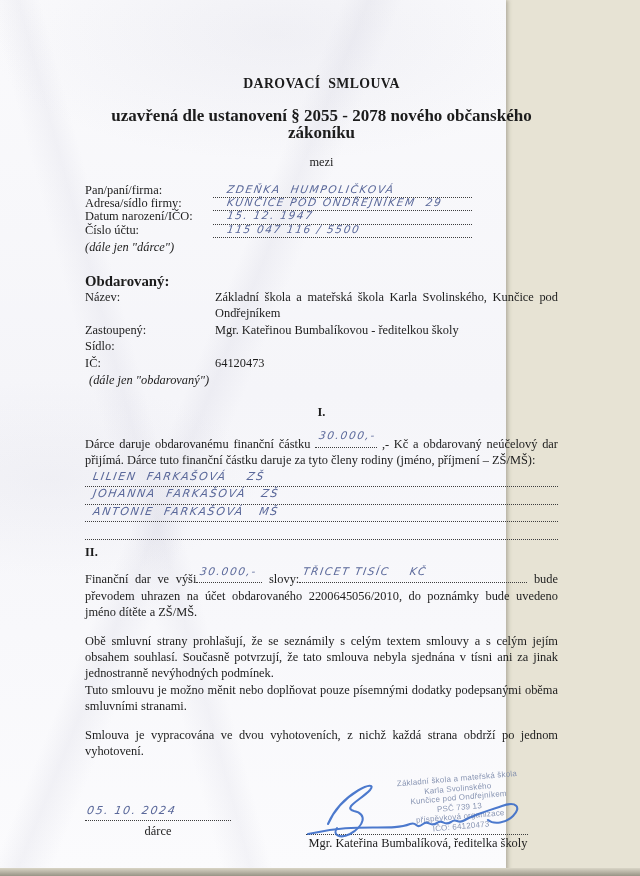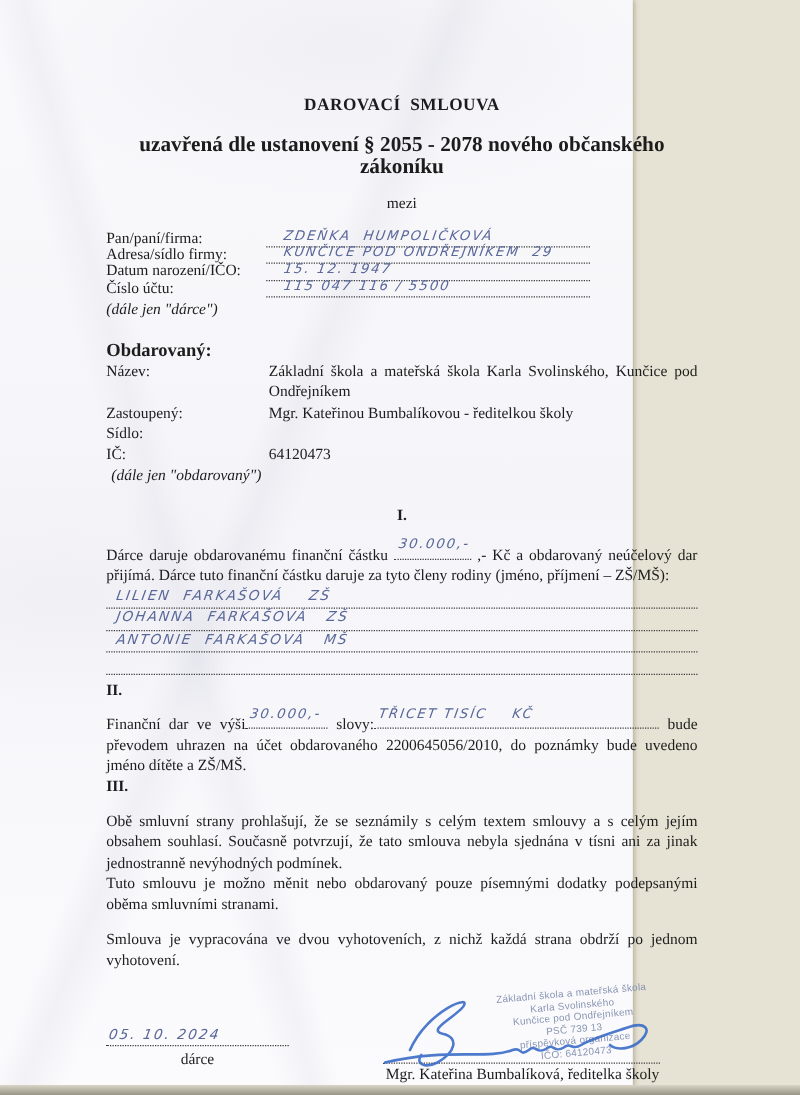--- a/index.html
+++ b/index.html
@@ -144,23 +144,22 @@
           <span class="hand">ANTONIE  FARKAŠOVÁ   MŠ</span>
         </div>
       <div class="mline">
           <span class="hand"></span>
         </div>
     </div>
 
     <div class="art-h-left" style="margin-top:4px;">II.</div>
     <div class="para" style="margin-top:10px;"><span>Finanční dar ve výši</span><span class="dotseg" style="width:66px;"><span class="hand">30.000,-</span></span> <span>slovy:</span><span class="dotseg" style="width:228px;"><span class="hand">TŘICET TISÍC    KČ</span></span> <span>bude převodem uhrazen na účet obdarovaného 2200645056/2010, do poznámky bude uvedeno jméno dítěte a ZŠ/MŠ.</span></div>
 
-    <div class="art-h-left">III.</div>
     <div class="para" style="margin-top:12px;">Obě smluvní strany prohlašují, že se seznámily s celým textem smlouvy a s celým jejím obsahem souhlasí. Současně potvrzují, že tato smlouva nebyla sjednána v tísni ani za jinak jednostranně nevýhodných podmínek.</div>
-    <div class="para" style="margin-top:0;">Tuto smlouvu je možno měnit nebo obdarovaný pouze písemnými dodatky podepsanými oběma smluvními stranami.</div>
+    <div class="para" style="margin-top:0;">Tuto smlouvu je možno měnit nebo doplňovat pouze písemnými dodatky podepsanými oběma smluvními stranami.</div>
     <div class="para" style="margin-top:12px;">Smlouva je vypracována ve dvou vyhotoveních, z nichž každá strana obdrží po jednom vyhotovení.</div>
 
     <div class="closing">
       <div class="c-left">
         <div class="dateline">
             <span class="hand">05. 10. 2024</span>
           </div>
         <div class="c-left-label">dárce</div>
       </div>
       <div class="c-right">

